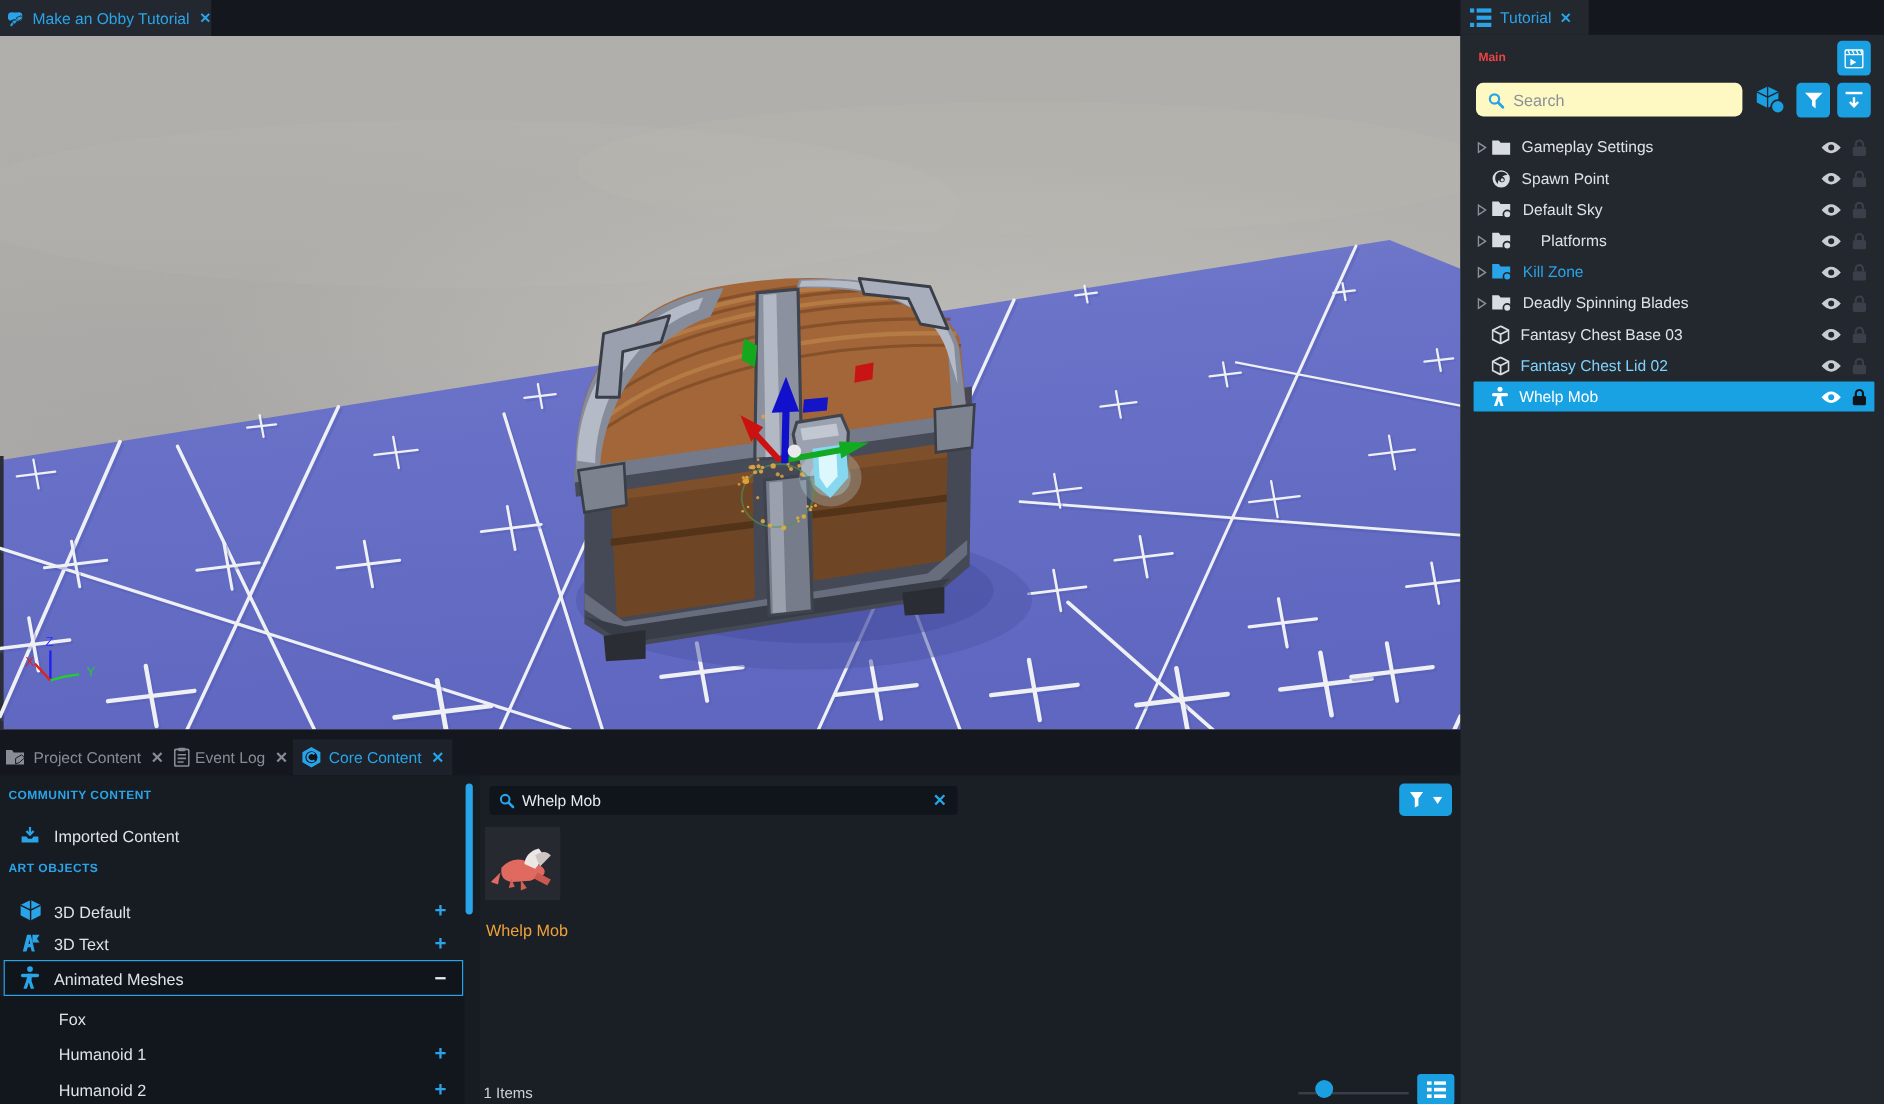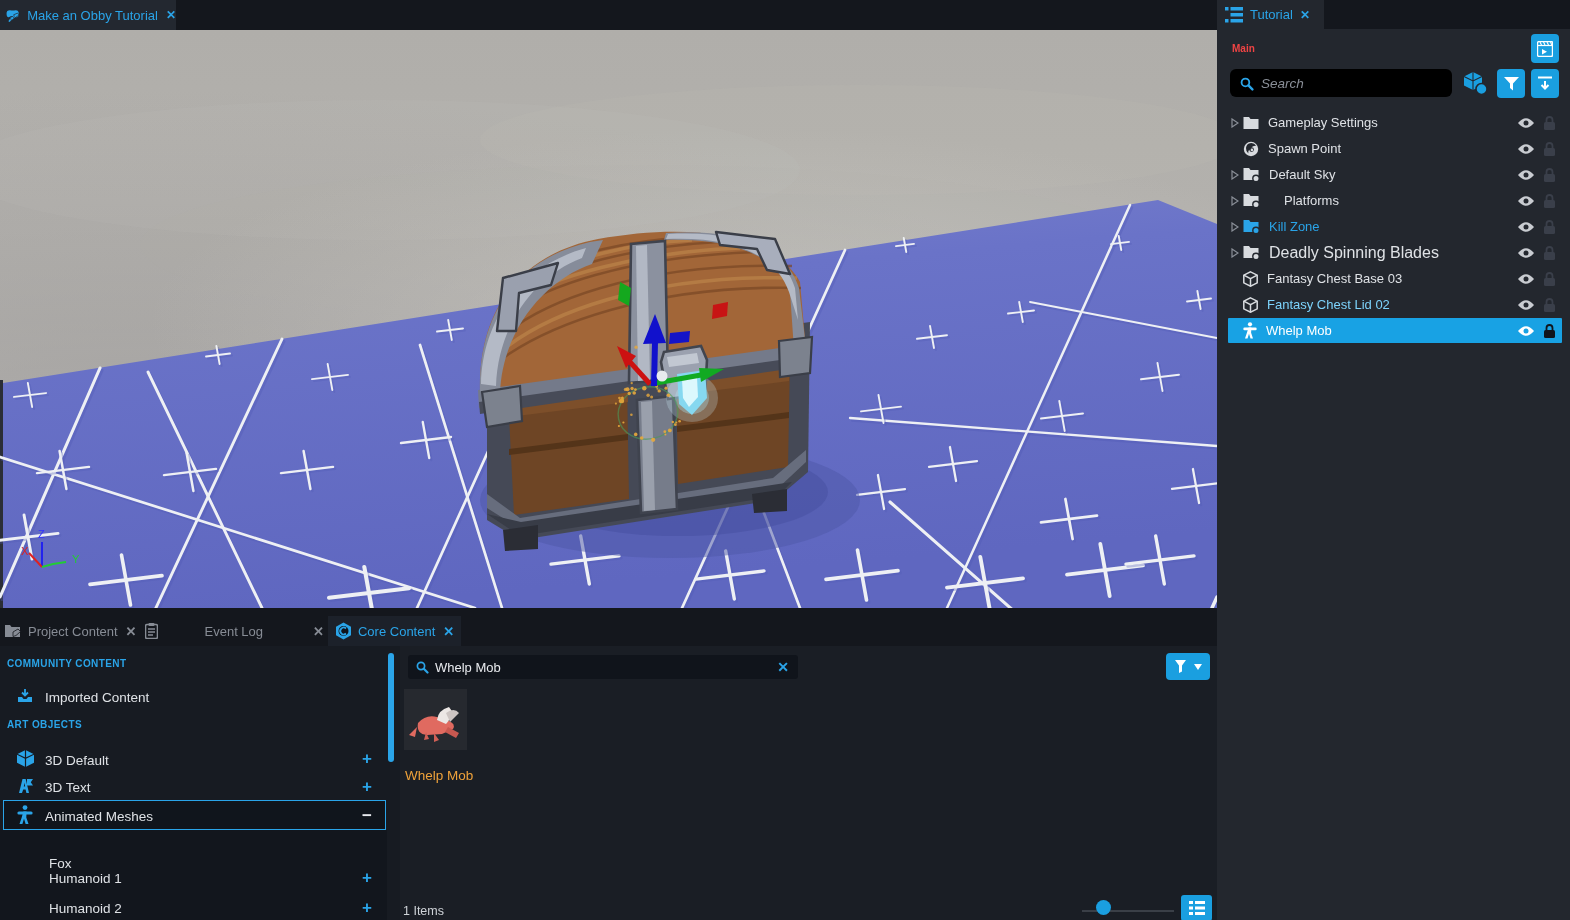--- a/index.html
+++ b/index.html
@@ -464,21 +464,21 @@
     <div class="abs" style="left:0;top:0;width:1217px;height:38px;background:#14171d;"></div>
     <div class="abs" style="left:0;top:8px;height:30px;display:flex;align-items:center;color:#878c95;font-size:13px;">
       <span style="display:flex;align-items:center;padding:0 4px;height:30px;">
         <svg width="19" height="16" viewBox="0 0 19 16">
             <path d="M1 2 h5 l1.5 2 H16 v10 H1 Z" fill="#878c95"></path>
             <path d="M9 9 l5-3 2.5 2.5-4.5 4-3 1z" fill="#878c95" stroke="#14171d" stroke-width="0.8"></path>
           </svg>
         <span style="margin-left:5px;">Project Content</span>
           <span style="margin-left:8px;font-weight:bold;">✕</span>
       </span>
-      <span style="display:flex;align-items:center;padding:0 4px;height:30px;gap:42px;">
+      <span style="display:flex;align-items:center;padding:0 4px;height:30px;">
         <svg width="13" height="16" viewBox="0 0 13 16">
             <rect x="0.5" y="1.5" width="12" height="14" rx="1.5" fill="none" stroke="#878c95" stroke-width="1.6"></rect>
             <rect x="3.5" y="0" width="6" height="3" rx="1" fill="#878c95"></rect>
             <path d="M3 6 h7 M3 9 h7 M3 12 h5" stroke="#878c95" stroke-width="1.3"></path>
           </svg>
         <span style="margin-left:5px;">Event Log</span>
           <span style="margin-left:8px;font-weight:bold;">✕</span>
       </span>
       <span style="display:flex;align-items:center;padding:0 7px;height:30px;background:#1c212a;color:#2aa4e8;">
         <svg width="17" height="18" viewBox="0 0 17 18">
@@ -523,21 +523,21 @@
       <div class="abs" style="left:3px;top:154px;width:383px;height:30px;background:#10151c;border:1px solid #2aa4e8;"></div>
       <div class="abs" style="left:17px;top:159px;">
         <svg width="16" height="20" viewBox="0 0 16 20">
             <circle cx="8" cy="2.6" r="2.4" fill="#2aa4e8"></circle>
             <rect x="0.4" y="6.4" width="15.2" height="3" rx="1.5" fill="#2aa4e8"></rect>
             <path d="M6.4 6.4 h3.2 l-0.3 6 2.2 6.6 h-2.9 l-1.6-5.2 -1.6 5.2 h-2.9 l2.2-6.6 Z" fill="#2aa4e8"></path>
           </svg>
       </div>
       <div class="abs" style="left:45px;top:163px;">Animated Meshes</div>
       <div class="abs" style="left:362px;top:160px;color:#e8eaee;font-size:17px;font-weight:bold;">−</div>
-      <div class="abs" style="left:49px;top:210px;text-align:center;">Fox</div>
+      <div class="abs" style="left:49px;top:196px;text-align:center;">Fox</div>
       <div class="abs" style="left:49px;top:225px;">Humanoid 1</div>
       <div class="abs" style="left:362px;top:222px;color:#2aa4e8;font-size:17px;font-weight:bold;">+</div>
       <div class="abs" style="left:49px;top:255px;">Humanoid 2</div>
       <div class="abs" style="left:362px;top:252px;color:#2aa4e8;font-size:17px;font-weight:bold;">+</div>
     </div>
 
     <div class="abs" style="left:388px;top:45px;width:6px;height:109px;background:#2aa4e8;border-radius:3px;"></div>
 
     <div class="abs" style="left:400px;top:38px;width:817px;height:274px;background:#1a1e25;">
       <div class="abs" style="left:8px;top:9px;width:390px;height:24px;background:#10141b;border-radius:3px;display:flex;align-items:center;">
@@ -606,21 +606,21 @@
     <div class="abs" style="left:15px;top:43px;color:#ef4444;font-weight:bold;font-size:10px;">Main</div>
     <div class="abs" style="left:314px;top:34px;width:28px;height:29px;background:#1a9fe0;border-radius:4px;display:flex;align-items:center;justify-content:center;">
       <svg width="16" height="16" viewBox="0 0 16 16">
           <rect x="0.5" y="0.5" width="15" height="15" rx="1.5" fill="none" stroke="#fff" stroke-width="1.4"></rect>
           <path d="M1 4.5 h14" stroke="#fff" stroke-width="1.2"></path>
           <path d="M3 1 l1.5 3 M6.5 1 l1.5 3 M10 1 l1.5 3 M13.5 1 l1.3 3" stroke="#fff" stroke-width="1.1"></path>
           <path d="M5 8 l5 2.8 -5 2.8z" fill="#fff"></path>
         </svg>
     </div>
 
-    <div class="abs" style="left:13px;top:69px;width:222px;height:28px;background:#000000;border-radius:6px;display:flex;align-items:center;font-style:italic;">
+    <div class="abs" style="left:13px;top:69px;width:222px;height:28px;background:#fef9c3;border-radius:6px;display:flex;align-items:center;">
       <svg width="15" height="15" style="margin-left:9px" viewBox="0 0 14 14">
           <circle cx="6" cy="6" r="3.6" fill="none" stroke="#2aa4e8" stroke-width="1.7"></circle>
           <path d="M8.8 8.8 L12.5 12.5" stroke="#2aa4e8" stroke-width="2.2" stroke-linecap="round"></path>
         </svg>
       <span style="color:#8a8f98;font-size:13.5px;margin-left:7px;">Search</span>
     </div>
     <div class="abs" style="left:246px;top:71px;width:26px;height:24px;">
       <svg width="26" height="24" viewBox="0 0 26 24">
           <path d="M10 1 L19 5.5 V14.5 L10 19 L1 14.5 V5.5 Z" fill="#1a9fe0"></path>
           <path d="M10 1 L10 19 M1 5.5 L10 10 L19 5.5" stroke="#23272e" stroke-width="1.1" fill="none"></path>
@@ -762,21 +762,21 @@
       <svg width="8" height="10" style="margin-left:3px;flex:none" viewBox="0 0 8 10">
             <path d="M1 1 L7 5 L1 9 Z" fill="none" stroke="#8a8f98" stroke-width="1.2"></path>
           </svg>
       <span style="width:4px;flex:none"></span>
       <span style="flex:none;display:flex;align-items:center;">
             <svg width="17" height="15" viewBox="0 0 17 15">
               <path d="M0.5 1 h5.5 l1.5 2 h8 v10 h-15 Z" fill="#d8dbdf"></path>
               <circle cx="13" cy="11.5" r="3.2" fill="#d8dbdf" stroke="#23272e" stroke-width="1.4"></circle>
             </svg>
           </span>
-      <span style="color:#dfe2e6;font-size:16px;margin-left:9px;white-space:nowrap;">Deadly Spinning Blades</span>
+      <span style="color:#dfe2e6;font-size:13px;margin-left:9px;white-space:nowrap;">Deadly Spinning Blades</span>
       <span style="margin-left:auto;flex:none;display:flex;align-items:center;">
       <svg width="18" height="12" viewBox="0 0 18 12">
               <path d="M1 6 Q9 -3.5 17 6 Q9 15.5 1 6 Z" fill="#c9ccd1"></path>
               <circle cx="9" cy="6" r="2.5" fill="#23272e"></circle>
             </svg>
       <span style="width:8px"></span>
       <svg width="13" height="14" style="margin-right:6px" viewBox="0 0 13 14">
               <rect x="1" y="6" width="11" height="8" rx="1.5" fill="#3a3f4a"></rect>
               <path d="M3.5 6 V4 a3 3 0 0 1 6 0 V6" fill="none" stroke="#3a3f4a" stroke-width="1.8"></path>
             </svg>

